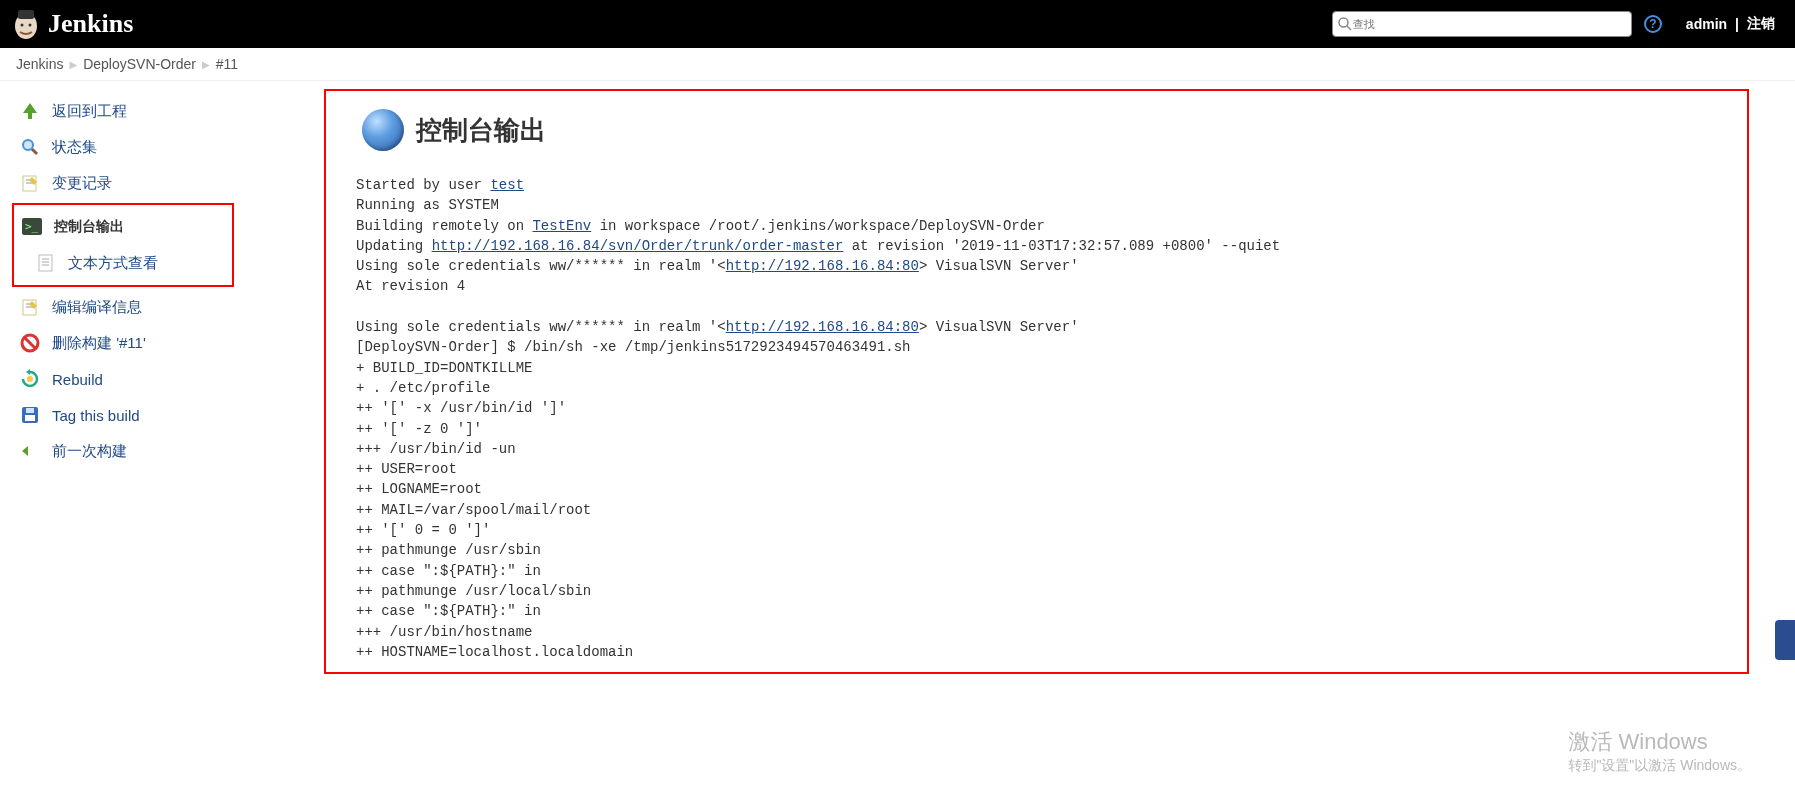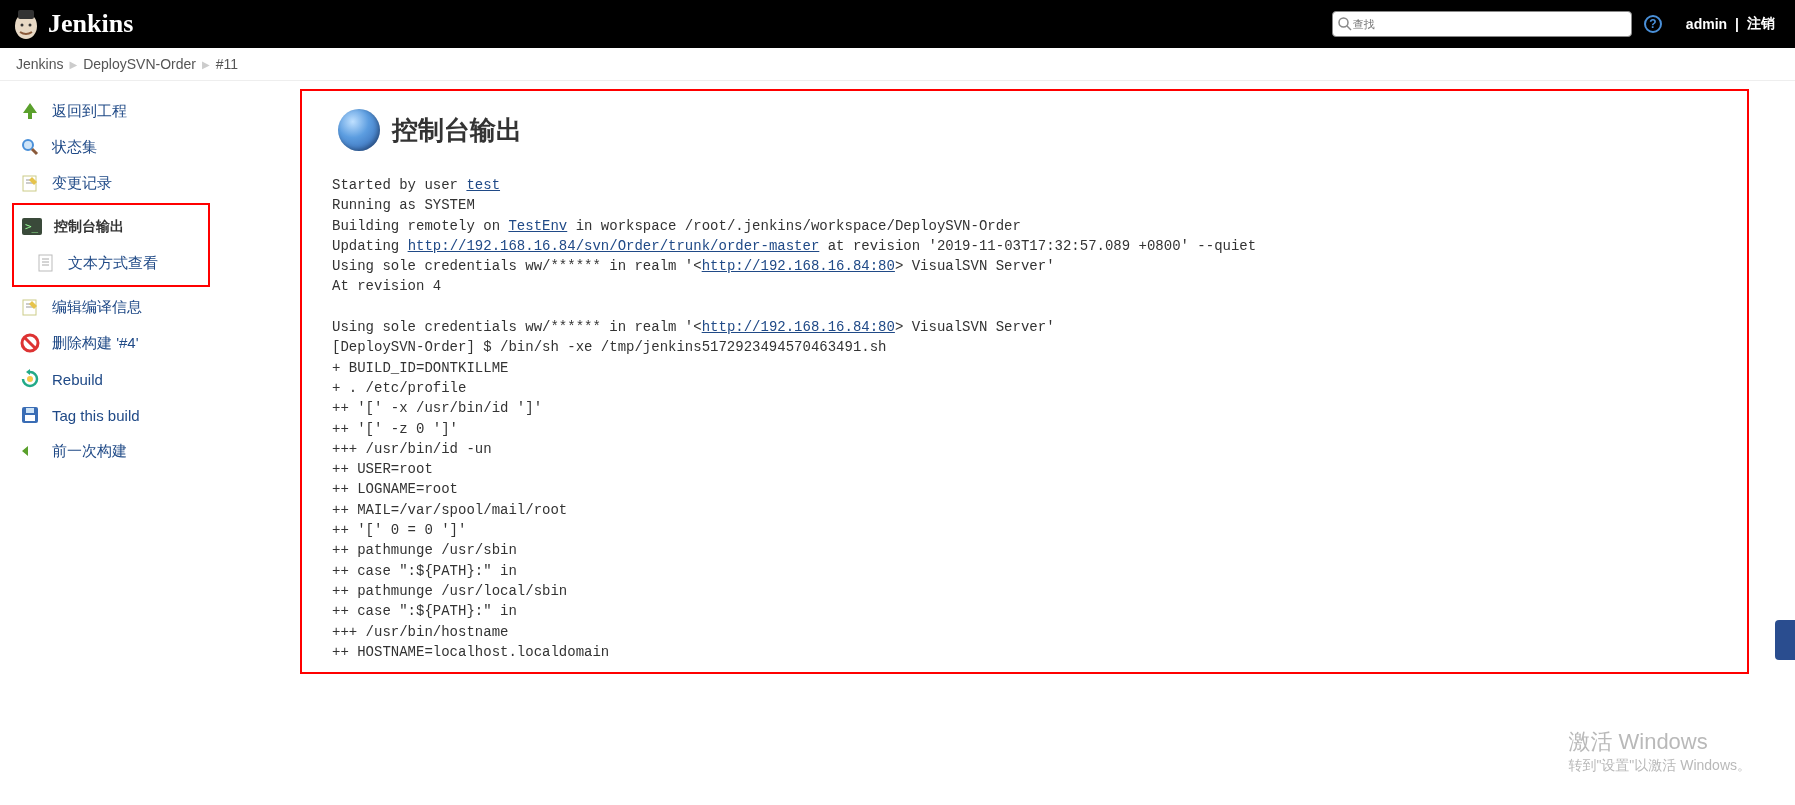--- a/index.html
+++ b/index.html
@@ -17,21 +17,21 @@
   .header-link { color: #fff; font-weight: bold; font-size: 14px; margin: 0 8px; text-decoration: none; text-align: center; }
   .pipe { color: #fff; font-weight: bold; }
   
   
   .breadcrumb { background: #fff; border-bottom: 1px solid #eee; padding: 8px 16px; display: flex; align-items: center; gap: 6px; font-size: 14px; }
   .breadcrumb a { color: #555; text-decoration: none; }
   .breadcrumb .sep { color: #ccc; font-size: 10px; }
   
   
   .body-wrap { display: flex; }
-  .sidebar { width: 300px; padding: 12px 0; }
+  .sidebar { width: 324px; padding: 12px 0; }
   .task { display: flex; align-items: center; gap: 10px; padding: 6px 18px; cursor: pointer; }
   .task a { color: #204a87; text-decoration: none; font-size: 15px; }
   .task .bold { font-weight: bold; color: #333; }
   .task.sub { padding-left: 42px; }
   .task-icon { width: 24px; height: 24px; display: flex; align-items: center; justify-content: center; flex-shrink: 0; }
   
   .red-box { border: 2px solid #f00; }
   .side-red { margin: 2px 90px 2px 12px; padding: 4px 0; }
   
   .main { flex: 1; padding: 8px 16px 16px 0; }
@@ -153,21 +153,21 @@
         </span>
       <a href="#">编辑编译信息</a>
     </div>
     <div class="task">
       <span class="task-icon">
           <svg width="20" height="20" viewBox="0 0 20 20">
             <circle cx="10" cy="10" r="8" fill="none" stroke="#d33" stroke-width="3"></circle>
             <line x1="5" y1="5" x2="15" y2="15" stroke="#d33" stroke-width="3"></line>
           </svg>
         </span>
-      <a href="#">删除构建 '#4'</a>
+      <a href="#">删除构建 '#11'</a>
     </div>
     <div class="task">
       <span class="task-icon">
           <svg width="20" height="20" viewBox="0 0 20 20">
             <path d="M10 3 A7 7 0 1 1 3 10" stroke="#2a8" stroke-width="2.5" fill="none"></path>
             <path d="M10 0 L10 6 L6 3 Z" fill="#2a8"></path>
             <circle cx="10" cy="10" r="3" fill="#f5c94a"></circle>
           </svg>
         </span>
       <a href="#">Rebuild</a>

